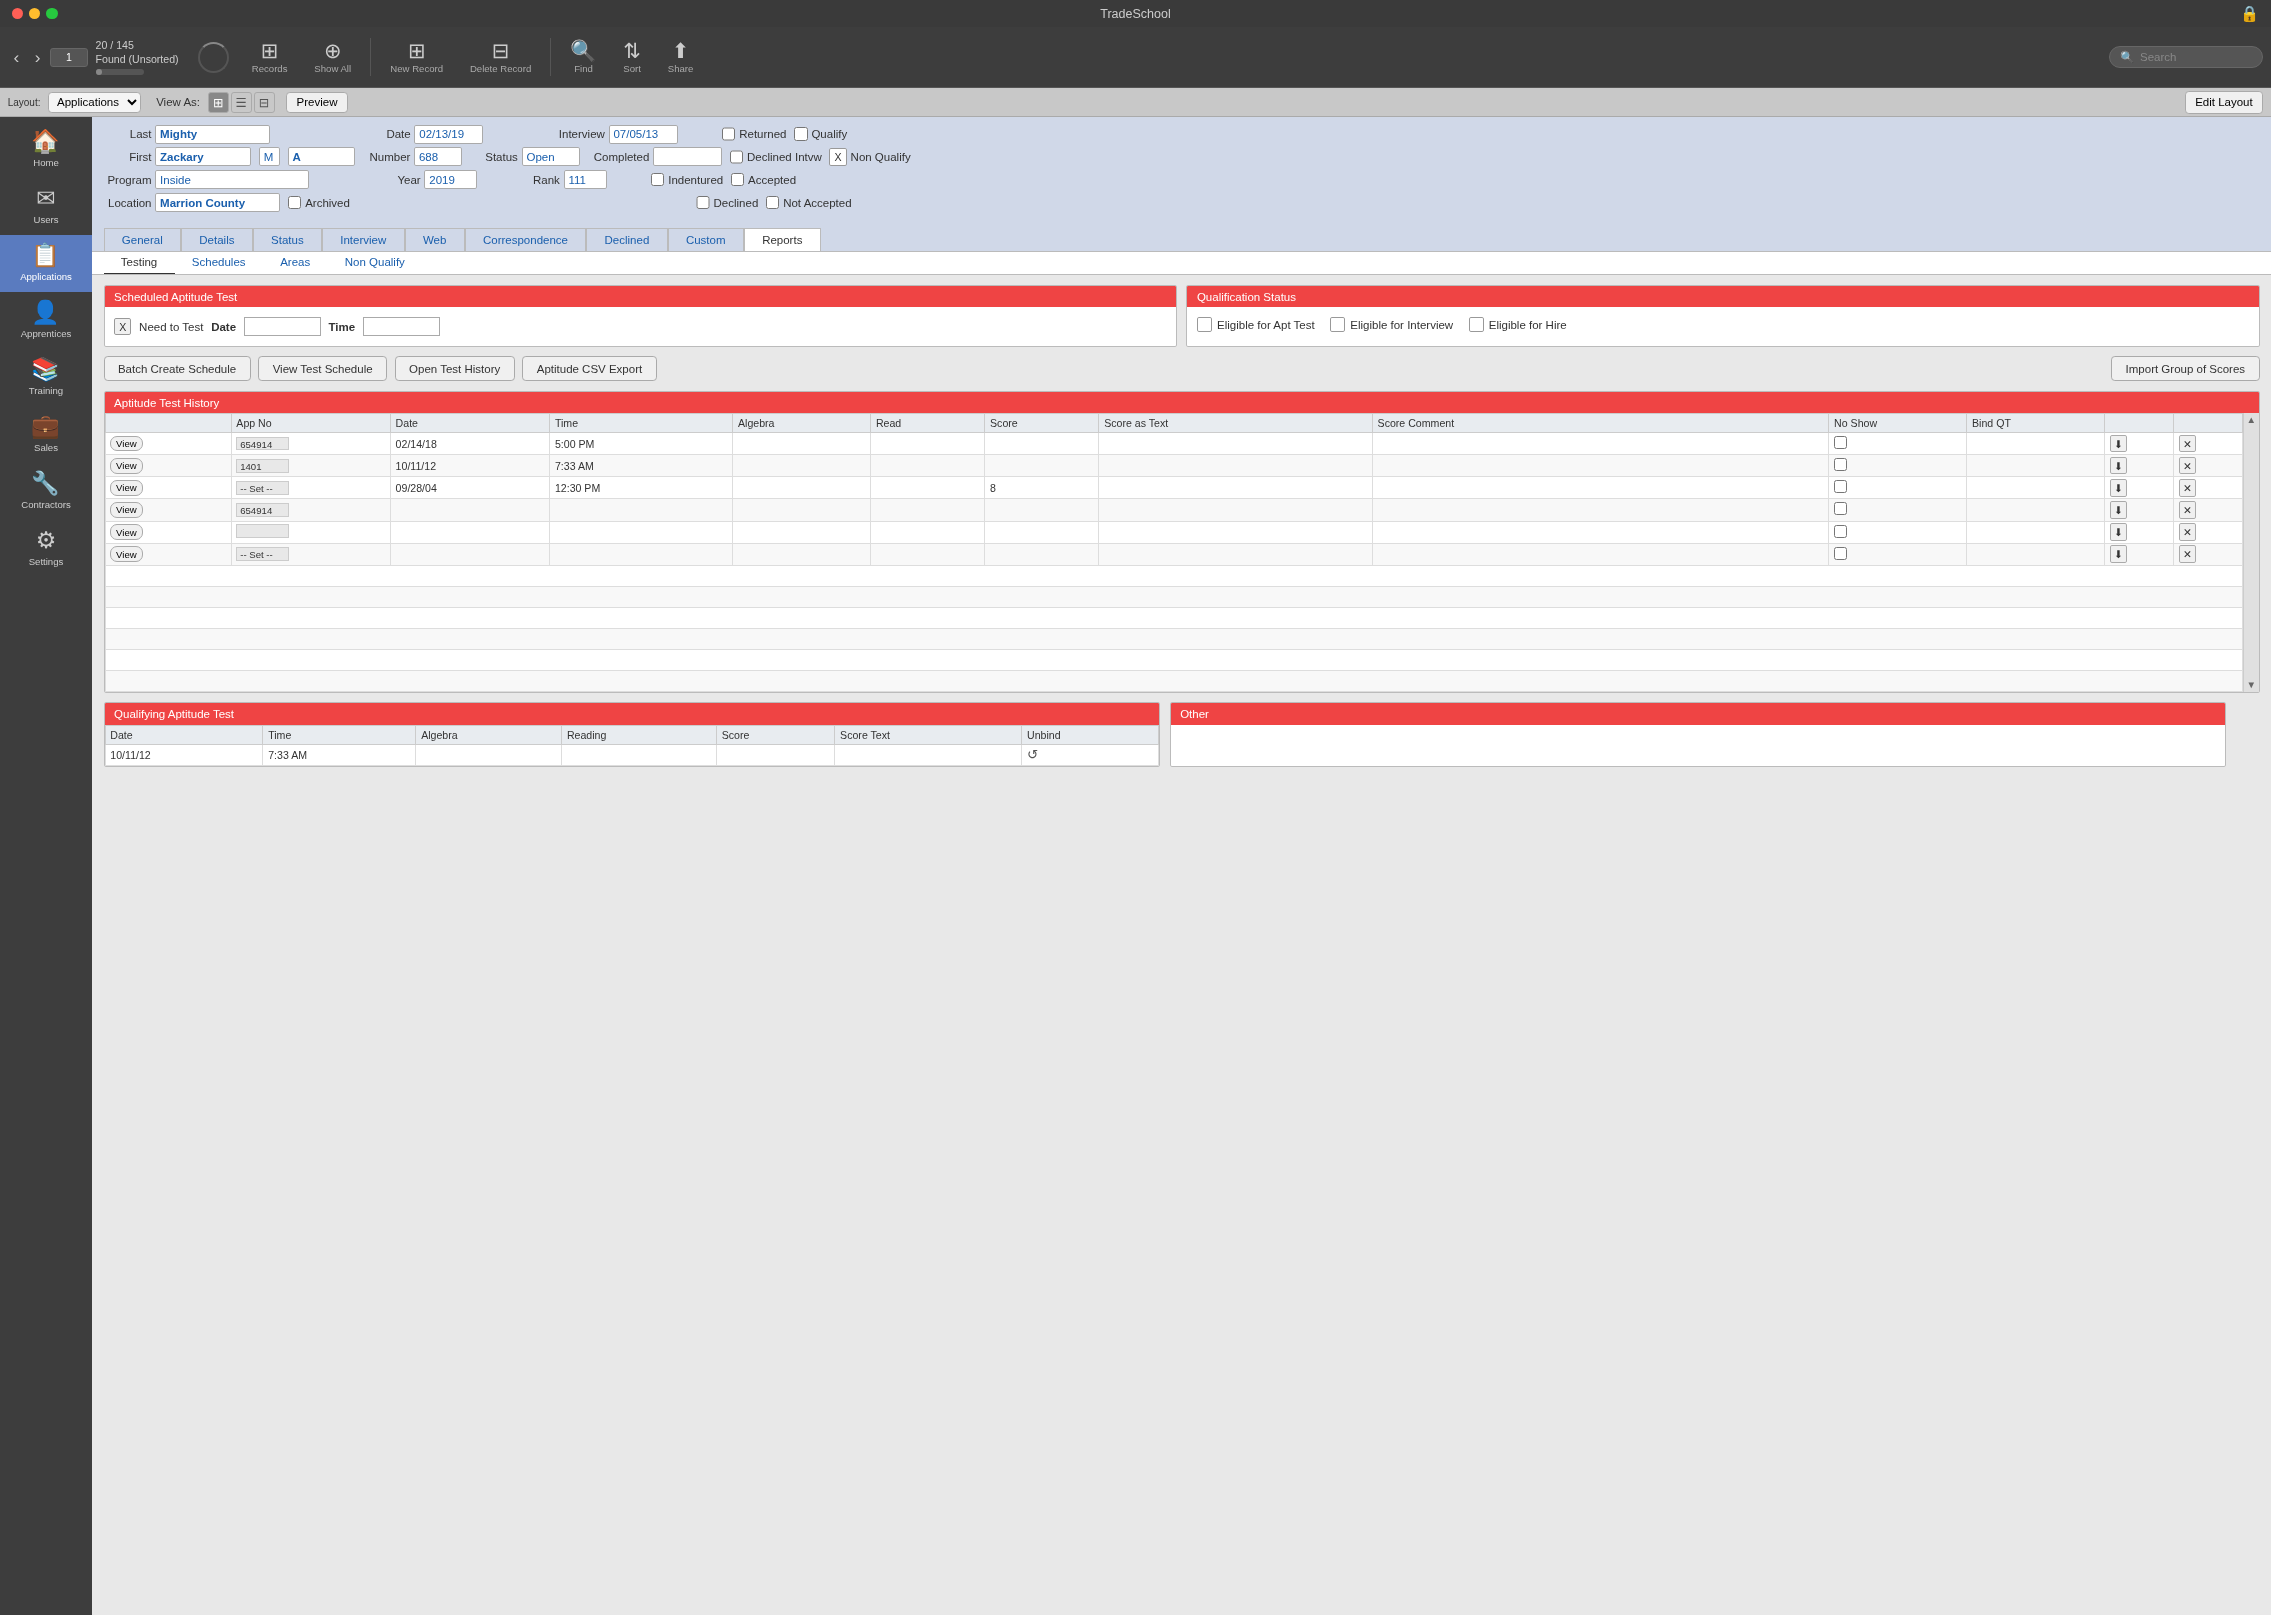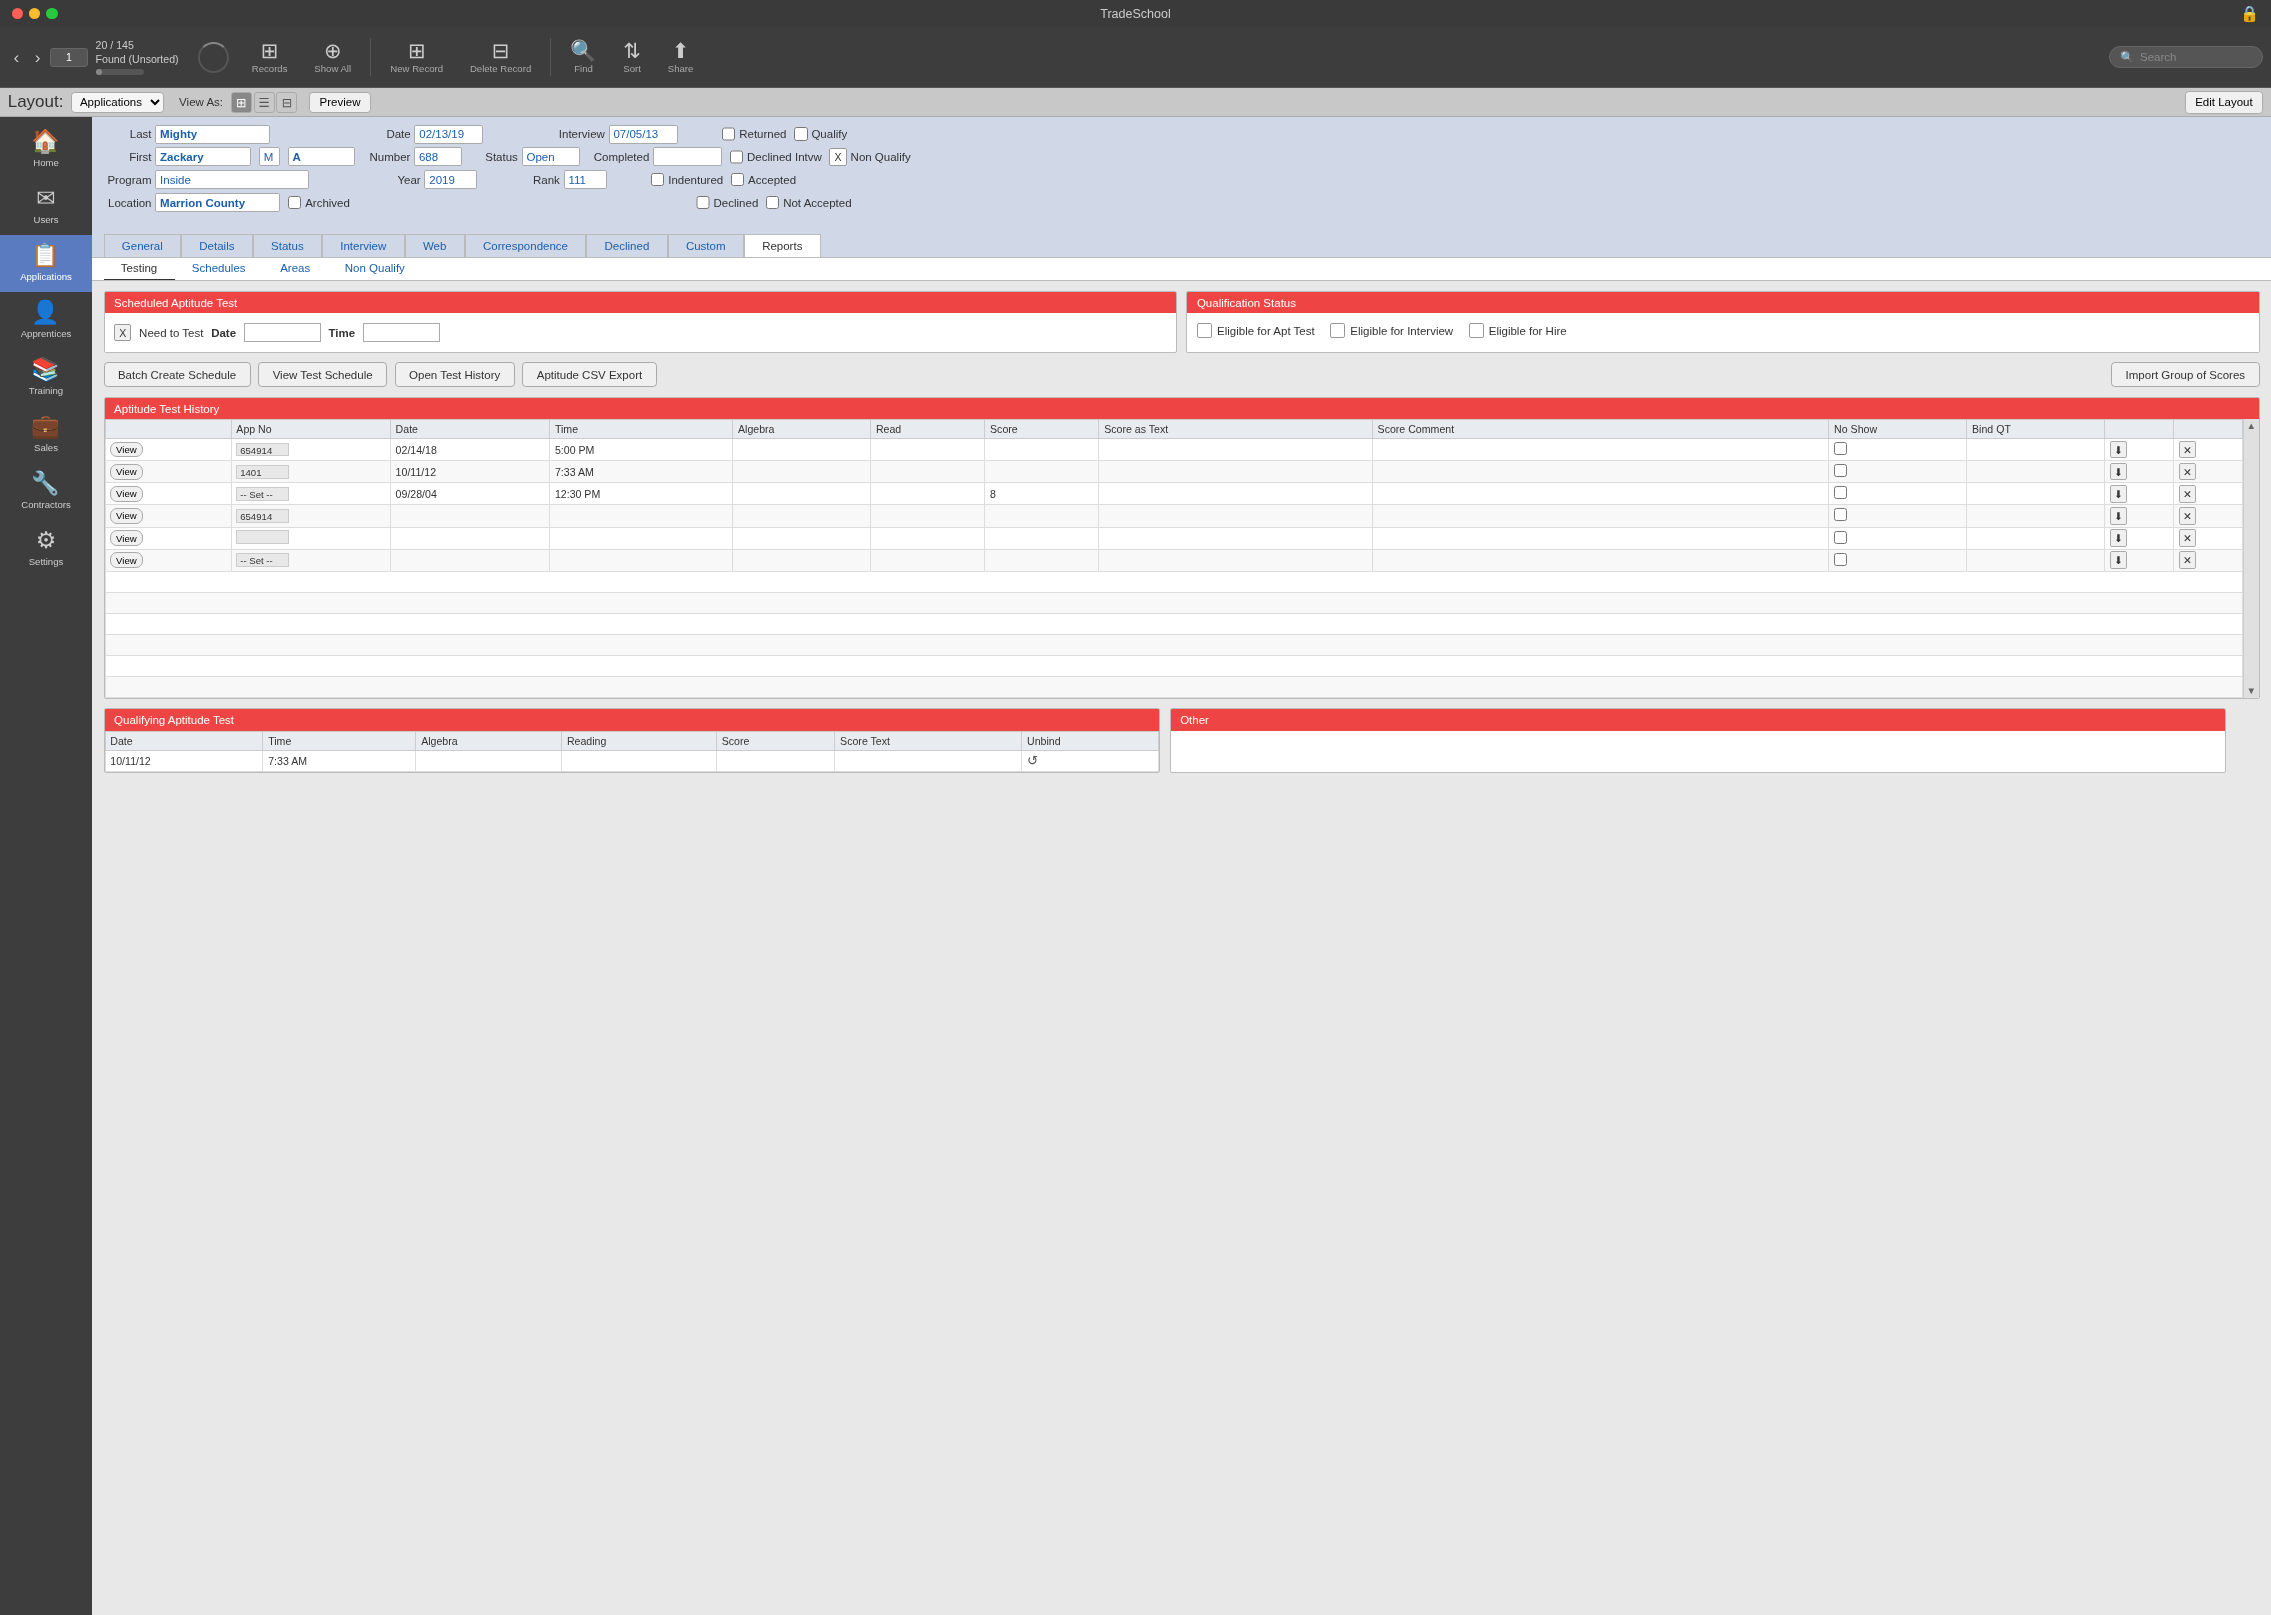--- a/index.html
+++ b/index.html
@@ -139,21 +139,21 @@
     
     .layout-bar {
       background: #c8c8c8;
       height: 29px;
       display: flex;
       align-items: center;
       padding: 0 7.7px;
       gap: 7.7px;
       border-bottom: 1px solid #aaa;
     }
-    .layout-label { font-size: 17px; color: #333; }
+    .layout-label { font-size: 10px; color: #333; }
     .layout-select {
       height: 21px;
       font-size: 11.5px;
       background: #f5f5f5;
       border: 1px solid #aaa;
       border-radius: 3.8px;
       padding: 0 3.8px;
     }
     .view-as-label { margin-left: 7.7px; font-size: 11.5px; }
     .view-icons { display: flex; gap: 1.9px; }
@@ -272,21 +272,21 @@
       align-items: center;
       gap: 3.8px;
       justify-content: space-between;
     }
     .checkbox-group input[type=checkbox] { width: 13.4px; height: 13.4px; }
     .checkbox-label { font-size: 11.5px; color: #333; }
 
     .tabs-container {
       display: flex;
       gap: 0;
-      margin-top: 22px;
+      margin-top: 16px;
       border-bottom: none;
     }
     .tab-item {
       padding: 4.8px 17.3px;
       font-size: 11.5px;
       cursor: pointer;
       color: #1a5fad;
       background: #d0d8e8;
       border-top: 1px solid #bbb;
       border-left: 1px solid #bbb;

